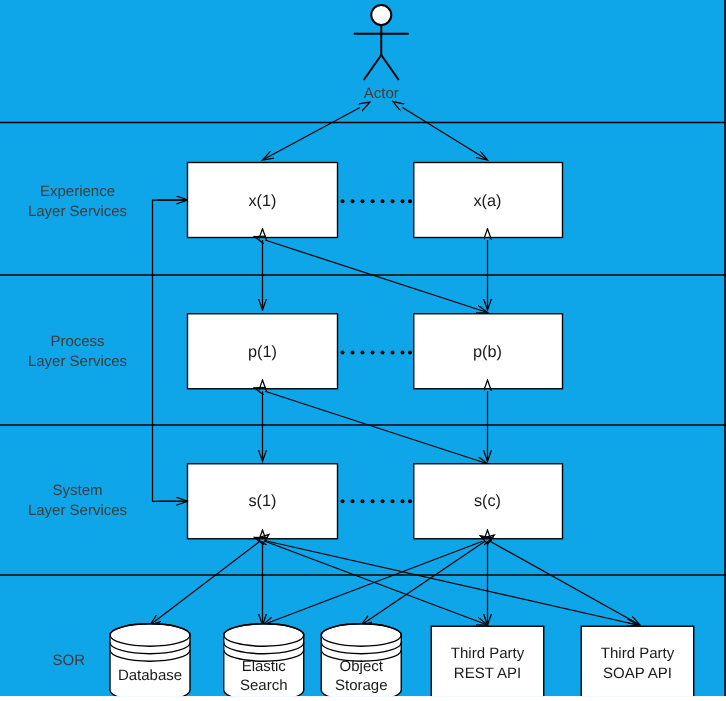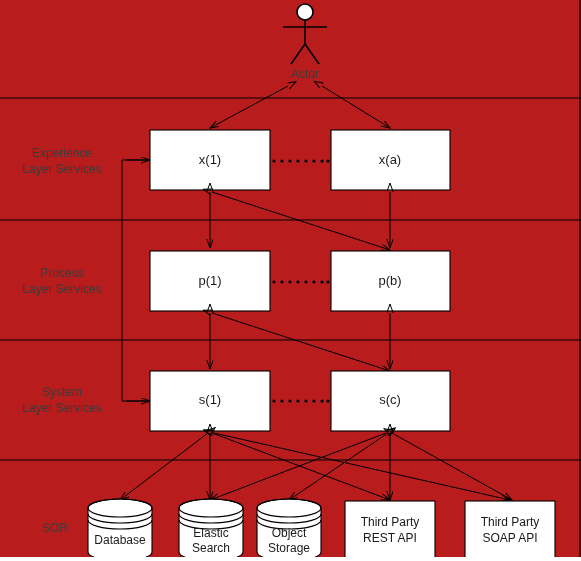--- a/index.html
+++ b/index.html
@@ -7,21 +7,21 @@
     padding: 0;
     background: #ffffff;
   }
   body {
     font-family: "Liberation Sans", sans-serif;
   }
   #diagram-root {
     position: relative;
     width: 581px;
     height: 557px;
-    background: #b91c1c;
+    background: #0ea5e9;
     overflow: hidden;
   }
   svg#arch-svg {
     display: block;
     width: 581px;
     height: 561px;
   }
   .divider {
     stroke: #000000;
     stroke-width: 1.2;

